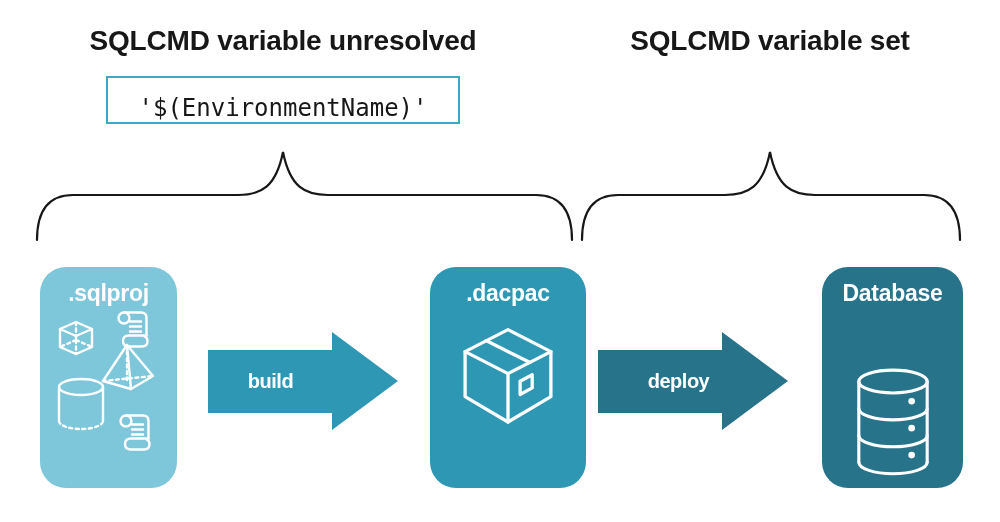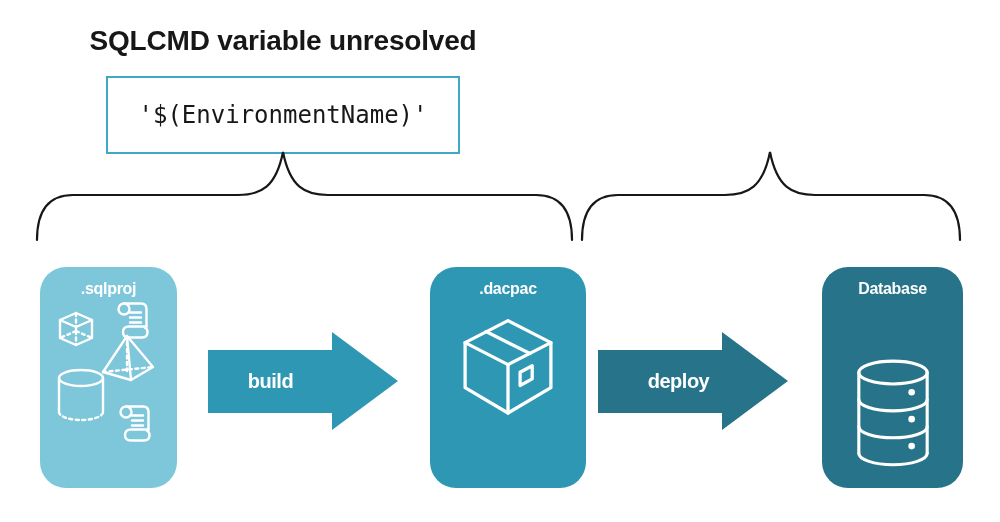--- a/index.html
+++ b/index.html
@@ -17,43 +17,43 @@
 
   .heading{
     position:absolute;top:25px;width:420px;
     text-align:center;font-size:28px;font-weight:700;color:var(--ink);
     letter-spacing:-0.2px;
   }
   .heading-left{left:73px;}
   .heading-right{left:560px;}
 
   .codebox{
-    position:absolute;top:76px;height:78px;background:#ffffff;
+    position:absolute;top:76px;height:48px;background:#ffffff;
     border:2px solid var(--border);
-    display:flex;align-items:center;justify-content:center;
+    display:flex;align-items:flex-end;justify-content:center;
   }
   .codebox-left{left:106px;width:354px;}
   .codebox-right{left:664px;width:212px;}
   .codebox code{
     font-family:"DejaVu Sans Mono","Liberation Mono",monospace;
     font-size:24px;color:var(--ink);white-space:pre;
   }
 
   .braces{position:absolute;left:0;top:145px;width:1000px;height:100px;}
   .braces path{fill:none;stroke:var(--ink);stroke-width:2.2;stroke-linecap:round;}
 
   .node{
     position:absolute;top:267px;height:221px;border-radius:26px;
     display:flex;flex-direction:column;align-items:center;
   }
   .node-sqlproj{left:40px;width:137px;background:var(--light);}
   .node-dacpac{left:430px;width:156px;background:var(--mid);}
   .node-database{left:822px;width:141px;background:var(--dark);gap:45px;}
   .node-label{
-    margin-top:13px;color:#ffffff;font-size:16px;font-weight:700;
+    margin-top:13px;color:#ffffff;font-size:23px;font-weight:700;
     letter-spacing:-0.3px;
   }
   .node-icon{display:block;}
   .icon-stroke{fill:none;stroke:#ffffff;stroke-width:2.4;stroke-linecap:round;stroke-linejoin:round;}
   .icon-stroke-thick{fill:none;stroke:#ffffff;stroke-width:3;stroke-linecap:round;stroke-linejoin:round;}
   .dashed{stroke-dasharray:3 3.5;}
 
   .arrow-svg{position:absolute;top:330px;width:200px;height:104px;}
   .arrow-build{left:205px;}
   .arrow-deploy{left:595px;}
@@ -64,20 +64,21 @@
   }
   .arrow-label-build{left:208px;}
   .arrow-label-deploy{left:616px;}
 </style>
 </head>
 <body>
 
 <div class="stage">
 
   <div class="heading heading-left">SQLCMD variable unresolved</div>
+  <div class="heading heading-right">SQLCMD variable set</div>
 
   <div class="codebox codebox-left">
     <code>'$(EnvironmentName)'</code>
   </div>
 
   <svg class="braces" viewBox="0 0 1000 100" aria-hidden="true">
     <path d="M 37 95 C 37 70, 45 50, 73 50 L 238 50 C 261 50, 276 42, 283 7 C 290 42, 305 50, 328 50 L 536 50 C 564 50, 572 70, 572 95"></path>
     <path d="M 582 95 C 582 70, 590 50, 618 50 L 725 50 C 748 50, 763 42, 770 7 C 777 42, 792 50, 815 50 L 924 50 C 952 50, 960 70, 960 95"></path>
   </svg>
 

